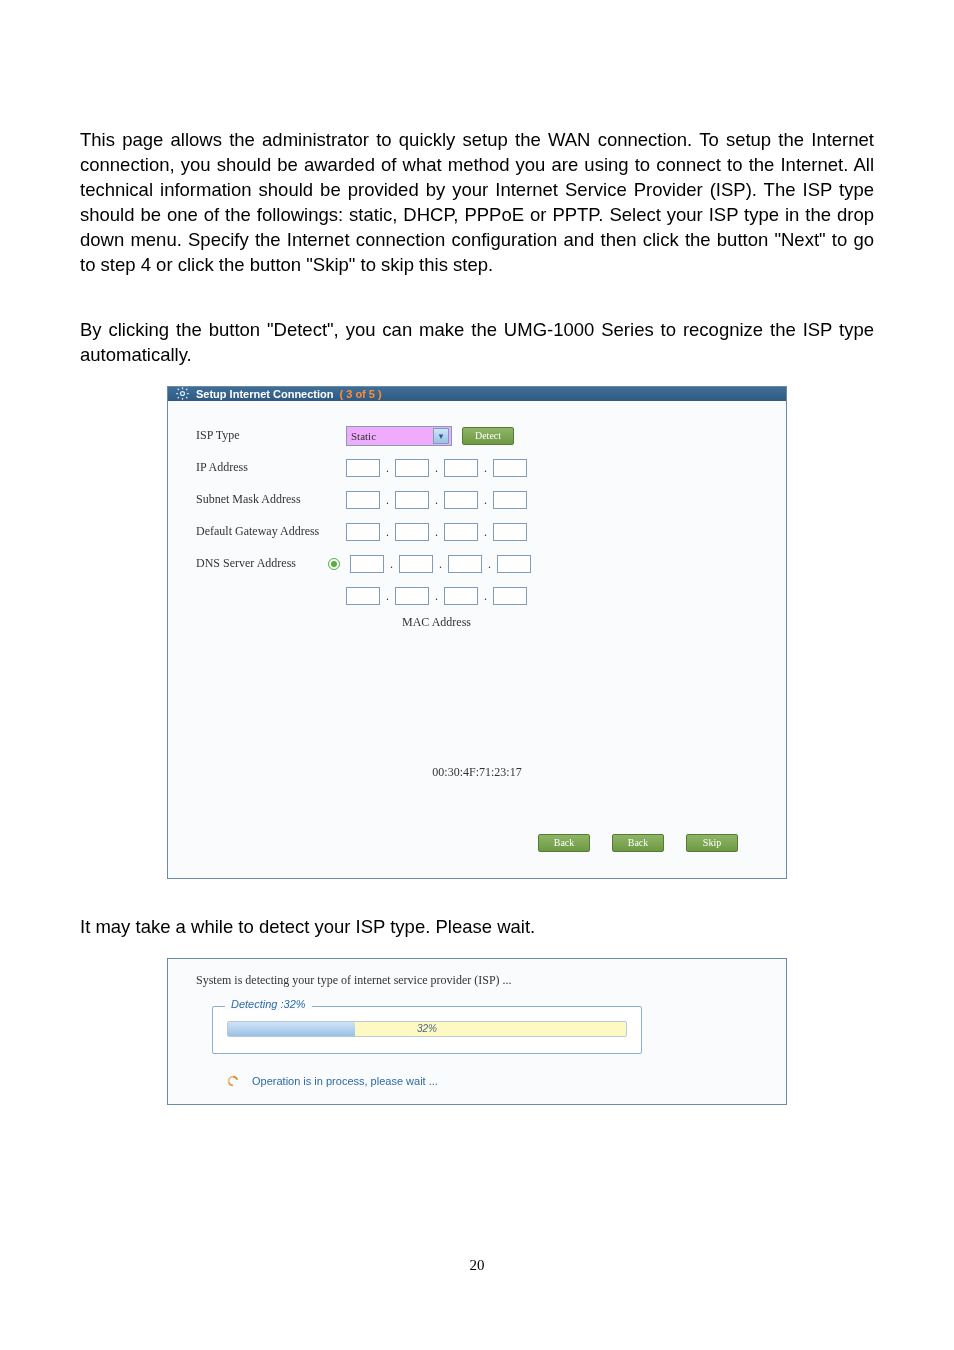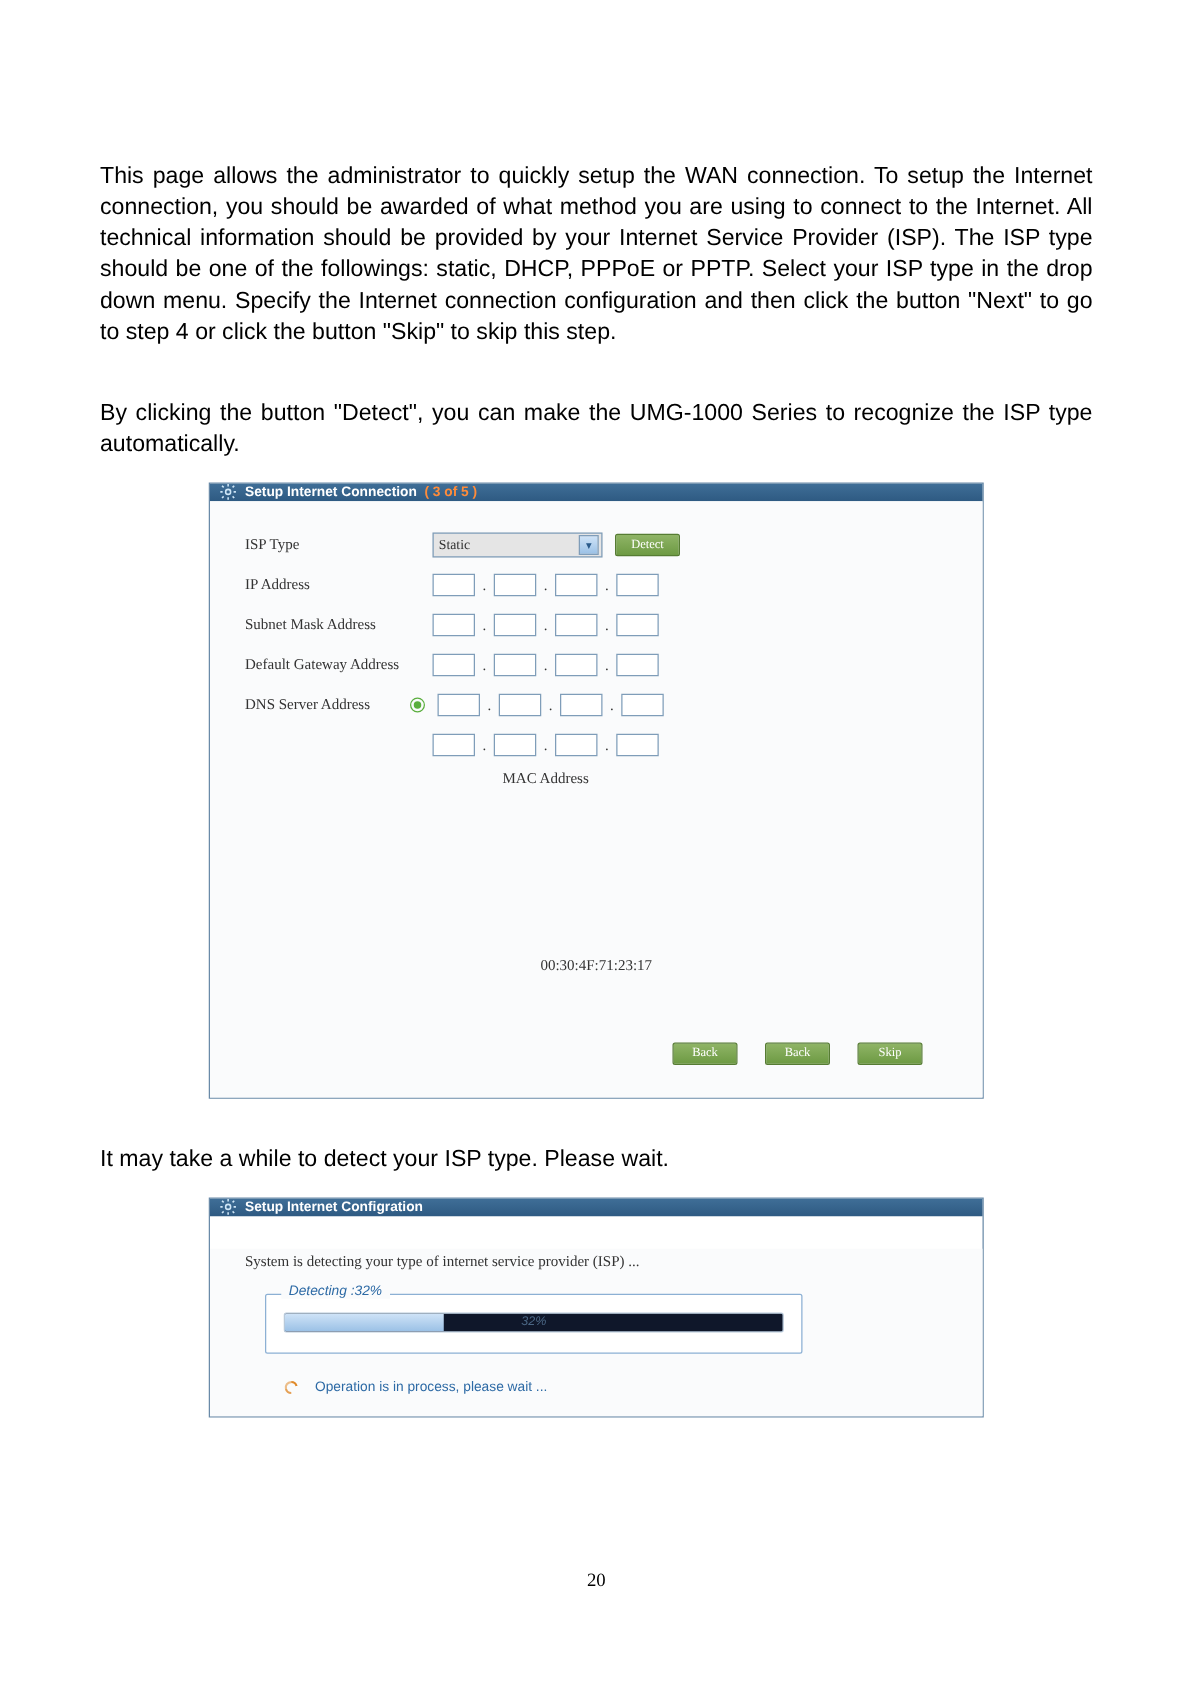--- a/index.html
+++ b/index.html
@@ -73,25 +73,25 @@
   .form-label {
     width: 150px;
     flex: 0 0 150px;
   }
   .form-ctrl {
     display: flex;
     align-items: center;
     gap: 4px;
   }
   .sel {
-    width: 136px;
+    width: 106px;
     height: 20px;
     font-size: 11px;
     border: 1px solid #7f9db9;
-    background: #e5e5e5;
+    background: #f0abfc;
     display: flex;
     align-items: center;
     justify-content: space-between;
     padding: 0 2px 0 4px;
   }
   .sel .arrow {
     width: 16px; height: 16px;
     background: linear-gradient(#cfe3f7, #9bc1e6);
     border: 1px solid #7f9db9;
     display:flex; align-items:center; justify-content:center;
@@ -150,26 +150,25 @@
     background: linear-gradient(#8fb466, #6d9a43);
     display: inline-flex;
     align-items: center;
     justify-content: center;
     border-radius: 2px;
     margin-top: 40px;
   }
 
   
   .panel2-body {
-    padding: 1px 24px 14px 24px;
+    padding: 12px 24px 14px 24px;
     background: #fafbfc;
     font-family: "Times New Roman", serif;
     font-size: 12px;
     color: #333;
-    margin-top: 26px;
   }
   .det-msg { font-size: 12px; margin: 2px 0 18px 4px; }
   .fieldset {
     margin: 0 20px 20px 20px;
     width: 430px;
     border: 1px solid #8cb0d4;
     border-radius: 2px;
     padding: 14px 14px 16px 14px;
     position: relative;
     background: #fff;
@@ -182,21 +181,21 @@
     padding: 0 6px;
     font-family: Arial, sans-serif;
     font-size: 11px;
     color: #2d6aa5;
   }
   .progress-outer {
     position: relative;
     height: 16px;
     width: 100%;
     border: 1px solid #b8c9da;
-    background: #0f172a;
+    background: #fef9c3;
     border-radius: 2px;
     overflow: hidden;
   }
   .progress-inner {
     position: absolute;
     left: 0; top: 0; bottom: 0;
     background: linear-gradient(#cfe3f7, #9bc1e6);
   }
   .progress-label {
     position: absolute;
@@ -344,31 +343,20 @@
         <span class="btn">Back</span>
         <span class="btn">Back</span>
         <span class="btn">Skip</span>
       </div>
     </div>
   </div>
 
   <p class="para3">It may take a while to detect your ISP type. Please wait.</p>
 
   <div class="panel-wrap">
-    <div class="panel-header">
-      <span class="gear">
-        <svg viewBox="0 0 24 24" width="15" height="15">
-            <g fill="none" stroke="#cfe6f7" stroke-width="2">
-              <circle cx="12" cy="12" r="3.2"></circle>
-              <path d="M12 2v3M12 19v3M4.2 4.2l2.1 2.1M17.7 17.7l2.1 2.1M2 12h3M19 12h3M4.2 19.8l2.1-2.1M17.7 6.3l2.1-2.1"></path>
-            </g>
-          </svg>
-      </span>
-      <span>Setup Internet Configration</span>
-    </div>
     <div class="panel2-body">
       <div class="det-msg">System is detecting your type of internet service provider (ISP) ...</div>
 
       <div class="fieldset">
         <div class="legend">Detecting :32%</div>
         <div class="progress-outer">
           <div class="progress-inner" id="progress-fill" style="width: 32%;"></div>
           <div class="progress-label">32%</div>
         </div>
       </div>

